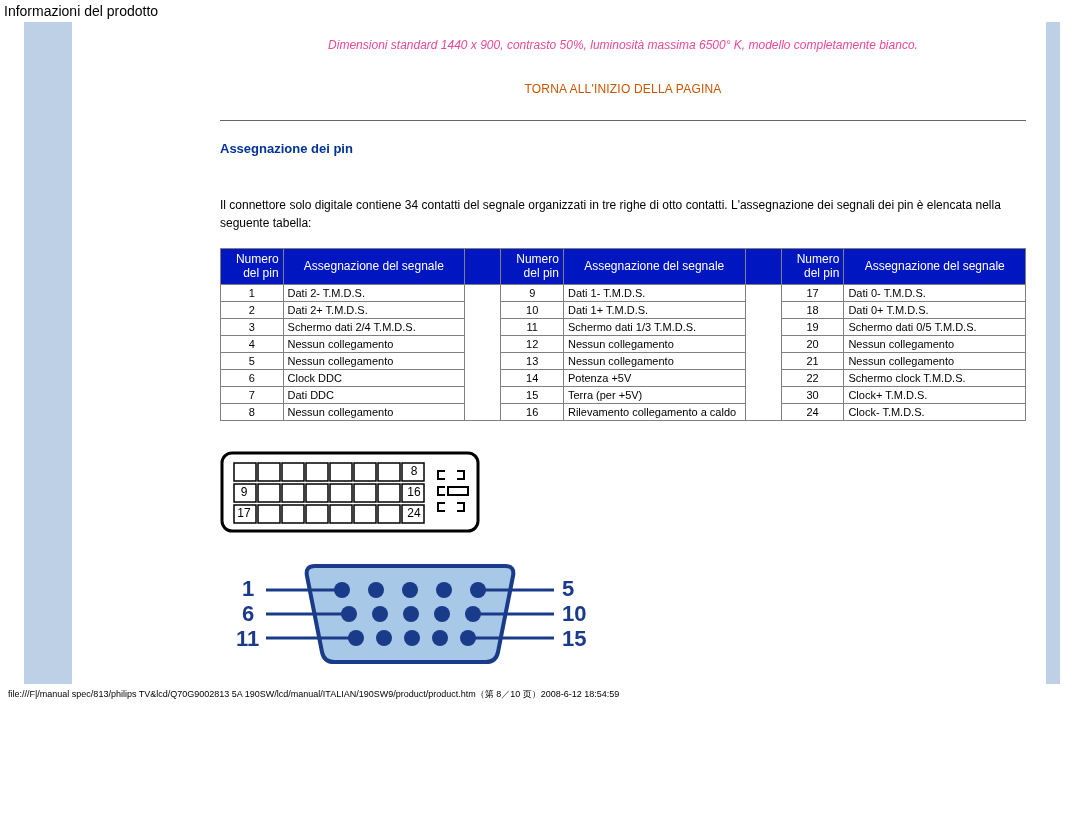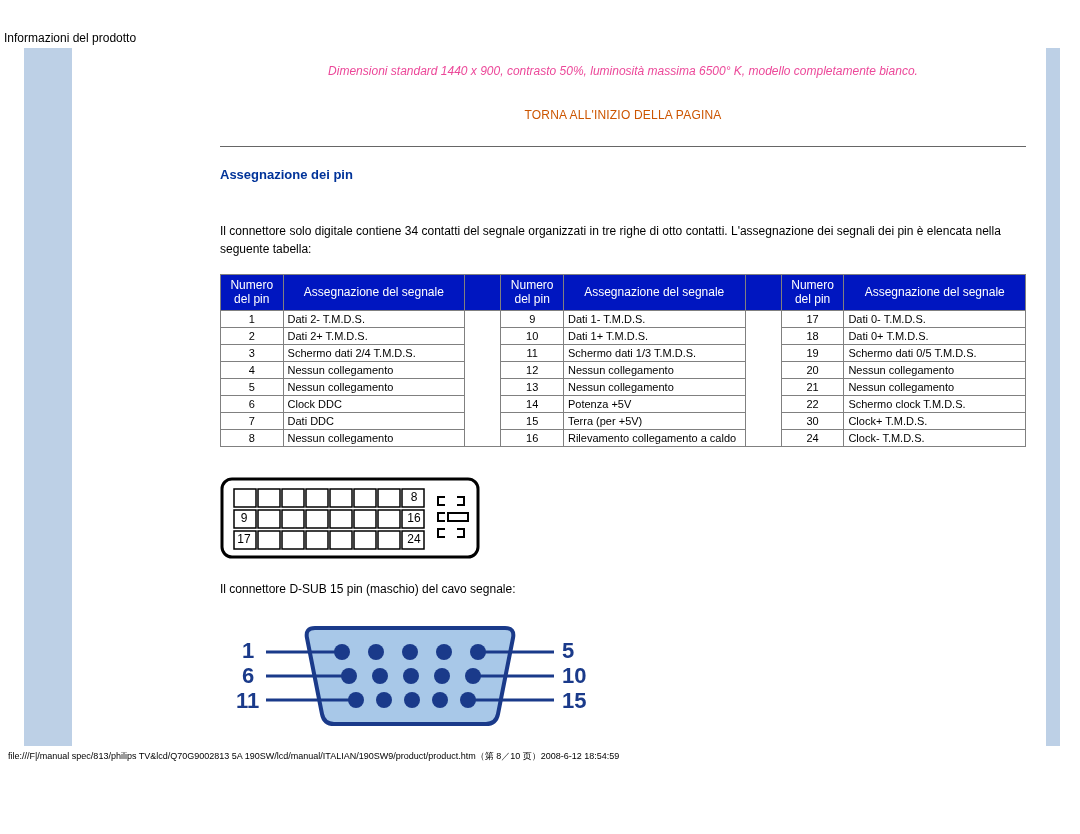--- a/index.html
+++ b/index.html
@@ -5,24 +5,23 @@
   * { box-sizing: border-box; }
   body {
     margin: 0;
     font-family: Verdana, Arial, sans-serif;
     font-size: 12px;
     color: #000;
     background: #fff;
     width: 1080px;
   }
   .page-header {
-    font-size: 12px;
+    font-size: 14px;
     padding: 3px 4px;
     color: #000;
-    margin-top: 28px;
   }
   .outer {
     border-left: 48px solid #bdd0e6;
     border-right: 14px solid #bdd0e6;
     margin-left: 24px;
     margin-right: 20px;
   }
   .content {
     padding: 10px 20px 10px 148px;
   }
@@ -64,21 +63,21 @@
     background: #0016c0;
     color: #fff;
     font-weight: normal;
     font-size: 12px;
     padding: 3px 4px;
     border: 1px solid #808080;
     text-align: center;
     line-height: 1.2;
   }
   table.pin-table th.num {
-    text-align: center;
+    text-align: right;
   }
   table.pin-table td {
     border: 1px solid #808080;
     padding: 2px 4px;
     font-size: 11px;
     vertical-align: middle;
   }
   table.pin-table td.num {
     text-align: center;
     width: 46px;
@@ -272,21 +271,20 @@
       <g font-family="Arial" font-size="12" fill="#000">
         <text x="194" y="24" text-anchor="middle">8</text>
         <text x="24" y="45" text-anchor="middle">9</text>
         <text x="194" y="45" text-anchor="middle">16</text>
         <text x="24" y="66" text-anchor="middle">17</text>
         <text x="194" y="66" text-anchor="middle">24</text>
       </g>
     </svg>
   </div>
 
-  <div class="body-text">Il connettore D-SUB 15 pin (maschio) del cavo segnale:</div>
 
   <div class="dsub-area">
     <svg class="dsub-svg" width="380" height="120" viewBox="0 0 380 120">
 
       <path d="M 95 12 L 285 12 Q 295 12 293 22 L 278 98 Q 276 108 266 108 L 114 108 Q 104 108 102 98 L 87 22 Q 85 12 95 12 Z" fill="#a8c8e8" stroke="#1a3a8a" stroke-width="4"></path>
 
       <g fill="#1a3a8a" id="dsub-pins">
             <circle cx="122" cy="36" r="8"></circle>
             <circle cx="156" cy="36" r="8"></circle>
             <circle cx="190" cy="36" r="8"></circle>

